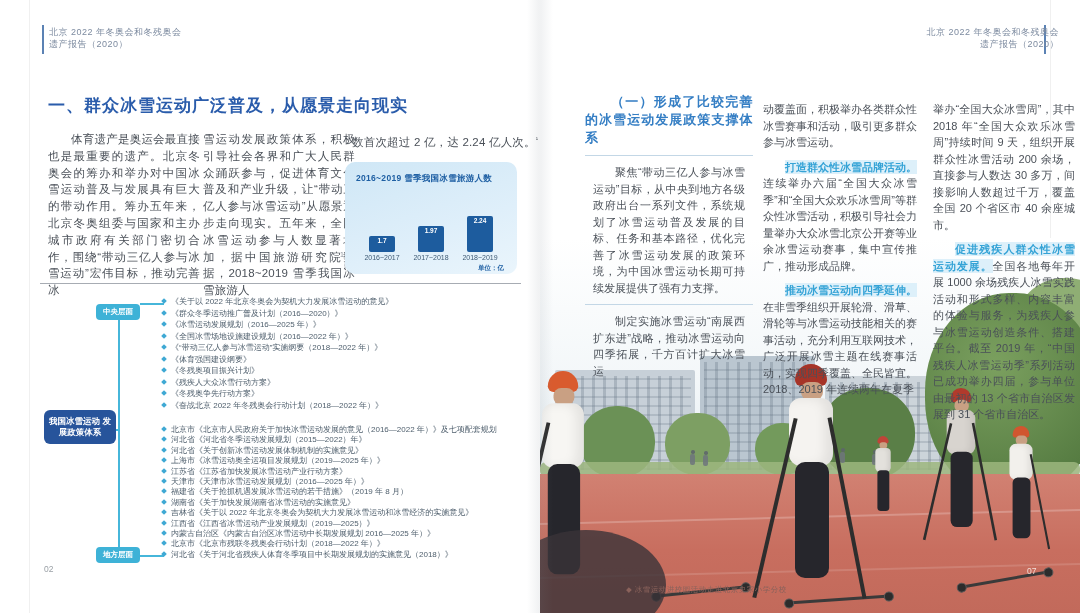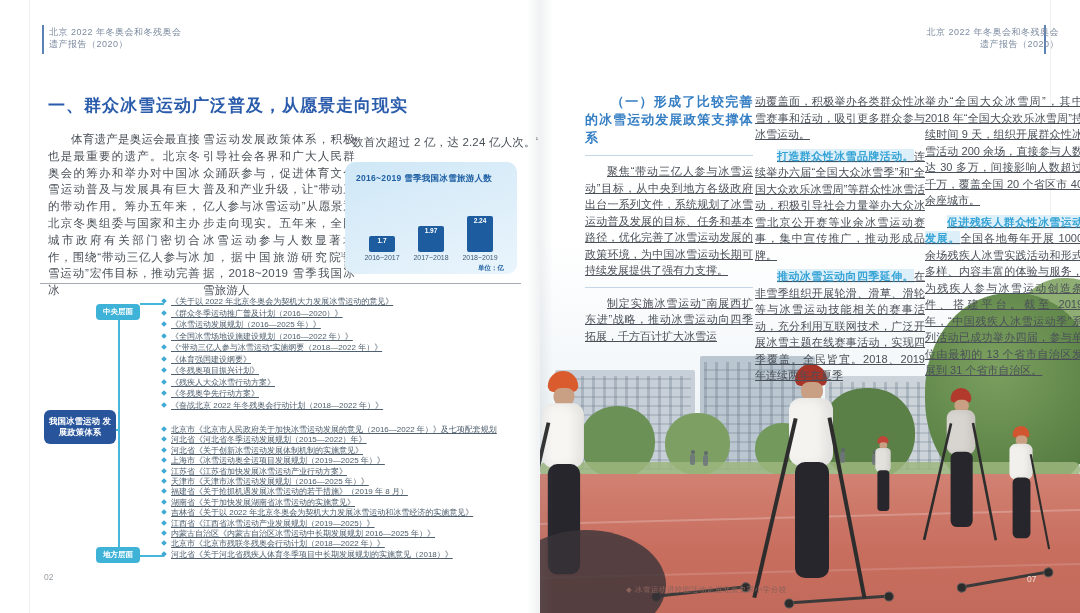--- a/index.html
+++ b/index.html
@@ -50,32 +50,32 @@
   .conn-central{left:140px;top:303px;width:24px;}
   .conn-policy{left:110px;top:429px;width:10px;}
   .conn-local{left:140px;top:555px;width:24px;}
   .tl-list{position:absolute;left:162px;width:372px;}
   .tl-central{top:296px;}
   .tl-local{top:424px;}
   .tl-item{display:flex;align-items:flex-start;white-space:nowrap;}
   .tl-central .tl-item{height:11.5px;}
   .tl-local .tl-item{height:10.4px;}
   .tl-bullet{flex:0 0 auto;width:4px;height:4px;background:#3fa9d4;transform:rotate(45deg);margin:3px 5px 0 0;}
-  .tl-text{font-size:8px;color:#50606e;letter-spacing:0;text-decoration:underline;}
-  .pagenum{position:absolute;font-size:8.5px;color:#9aa0a6;z-index:8;margin-top:8px;}
+  .tl-text{font-size:8px;color:#50606e;letter-spacing:0;}
+  .pagenum{position:absolute;font-size:8.5px;color:#9aa0a6;z-index:8;}
   .pn-left{left:44px;top:564px;}
   .pn-right{left:1027px;top:566px;color:#f3dfd8;}
   
   .rcol{position:absolute;top:93px;font-size:11px;line-height:16.5px;color:#4a5058;text-align:justify;z-index:5;}
   .rc1{left:585px;width:168px;}
   .rc2{left:755px;width:170px;}
   .rc3{left:925px;width:158px;}
   .sec-title{font-size:13px;line-height:18px;font-weight:bold;color:#347ec4;text-indent:2em;letter-spacing:.5px;margin:0;}
   .sec-div{height:1px;background:#c3d7e6;margin:8px 0 7px;}
-  .rp{margin:0;text-decoration:underline;}
+  .rp{margin:8px;}
   .rp.sp{margin-top:5px;}
   .hl{color:#35a3d6;font-weight:bold;background:#ddf0fa;padding:1px 0;}
   .s2gap{margin-top:15px;}
   
   .photo{position:absolute;left:540px;top:238px;width:540px;height:375px;overflow:hidden;z-index:1;
          background:linear-gradient(180deg,#ffffff 0%,#f3f7f9 38%,#e6eef2 62%,#e2ebef 100%);}
   .bld{position:absolute;border-radius:2px;}
   .bld i{position:absolute;inset:6px 4px 4px 4px;display:block;
          background:repeating-linear-gradient(90deg,rgba(92,108,124,.28) 0 3px,transparent 3px 11px),
                     repeating-linear-gradient(0deg,rgba(92,108,124,.22) 0 2px,transparent 2px 9px);}

